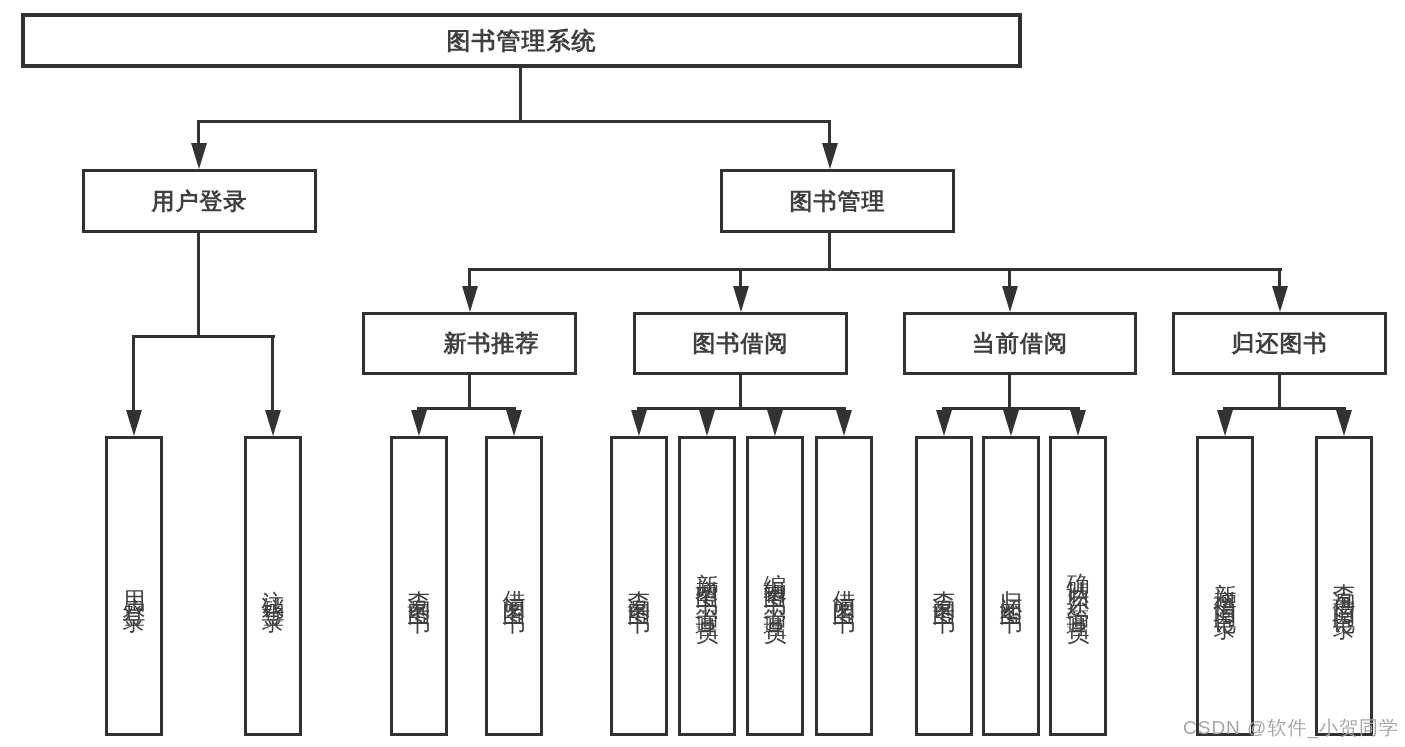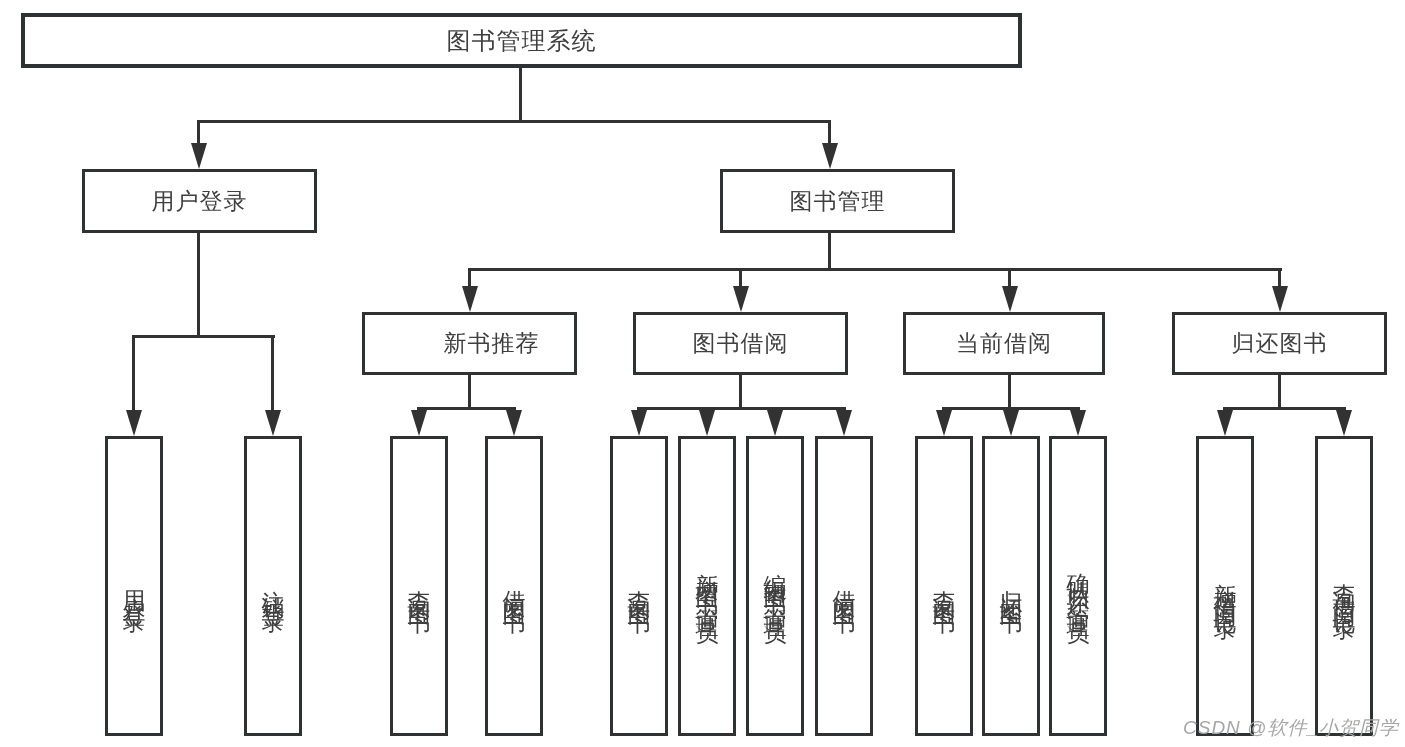--- a/index.html
+++ b/index.html
@@ -8,37 +8,37 @@
     font-family:"Liberation Sans","DejaVu Sans",sans-serif;
     position:relative;overflow:hidden;
   }
   .stage{position:absolute;left:0;top:0;width:1405px;height:747px;}
   .box{
     position:absolute;box-sizing:border-box;
     border:3px solid #2f3133;background:#ffffff;
     display:flex;align-items:center;justify-content:center;
     color:#3f3f3f;
   }
-  .hbox{font-size:23px;letter-spacing:1px;}
+  .hbox{font-size:23px;letter-spacing:1px;font-weight:bold;}
   .root{border-width:4px;font-size:24px;}
   .vbox{
     writing-mode:vertical-rl;text-orientation:mixed;
     font-size:23px;letter-spacing:7px;line-height:1;
   }
   .hline{position:absolute;height:3px;background:#323232;}
   .vline{position:absolute;width:3px;background:#323232;}
   .arrow{
     position:absolute;width:0;height:0;
     border-left:8px solid transparent;
     border-right:8px solid transparent;
     border-top:26px solid #323232;
   }
   .watermark{
     position:absolute;left:1183px;top:715px;
-    font-size:19px;color:#a6a6a6;letter-spacing:1px;white-space:nowrap;font-style:italic;
+    font-size:19px;color:#a6a6a6;letter-spacing:1px;white-space:nowrap;
   }
 </style>
 </head>
 <body>
 
 <div class="stage">
 
   <div class="box hbox root" style="left:21px;top:13px;width:1001px;height:55px;">图书管理系统</div>
 
   <div class="vline" style="left:519px;top:68px;height:52px;"></div>
@@ -64,21 +64,21 @@
   <div class="vline" style="left:739px;top:268px;height:20px;"></div>
   <div class="vline" style="left:1008px;top:268px;height:20px;"></div>
   <div class="vline" style="left:1278px;top:268px;height:20px;"></div>
   <div class="arrow" style="left:462px;top:286px;"></div>
   <div class="arrow" style="left:733px;top:286px;"></div>
   <div class="arrow" style="left:1002px;top:286px;"></div>
   <div class="arrow" style="left:1272px;top:286px;"></div>
 
   <div class="box hbox" style="left:362px;top:312px;width:215px;height:63px;padding-left:44px;">新书推荐</div>
   <div class="box hbox" style="left:633px;top:312px;width:215px;height:63px;text-align:center;">图书借阅</div>
-  <div class="box hbox" style="left:903px;top:312px;width:202px;height:63px;">当前借阅</div>
+  <div class="box hbox" style="left:903px;top:312px;width:234px;height:63px;">当前借阅</div>
   <div class="box hbox" style="left:1172px;top:312px;width:215px;height:63px;">归还图书</div>
 
   <div class="vline" style="left:468px;top:375px;height:32px;"></div>
   <div class="hline" style="left:417px;top:407px;width:99px;"></div>
   <div class="arrow" style="left:411px;top:410px;"></div>
   <div class="arrow" style="left:506px;top:410px;"></div>
 
   <div class="vline" style="left:739px;top:375px;height:32px;"></div>
   <div class="hline" style="left:637px;top:407px;width:209px;"></div>
   <div class="arrow" style="left:631px;top:410px;"></div>

